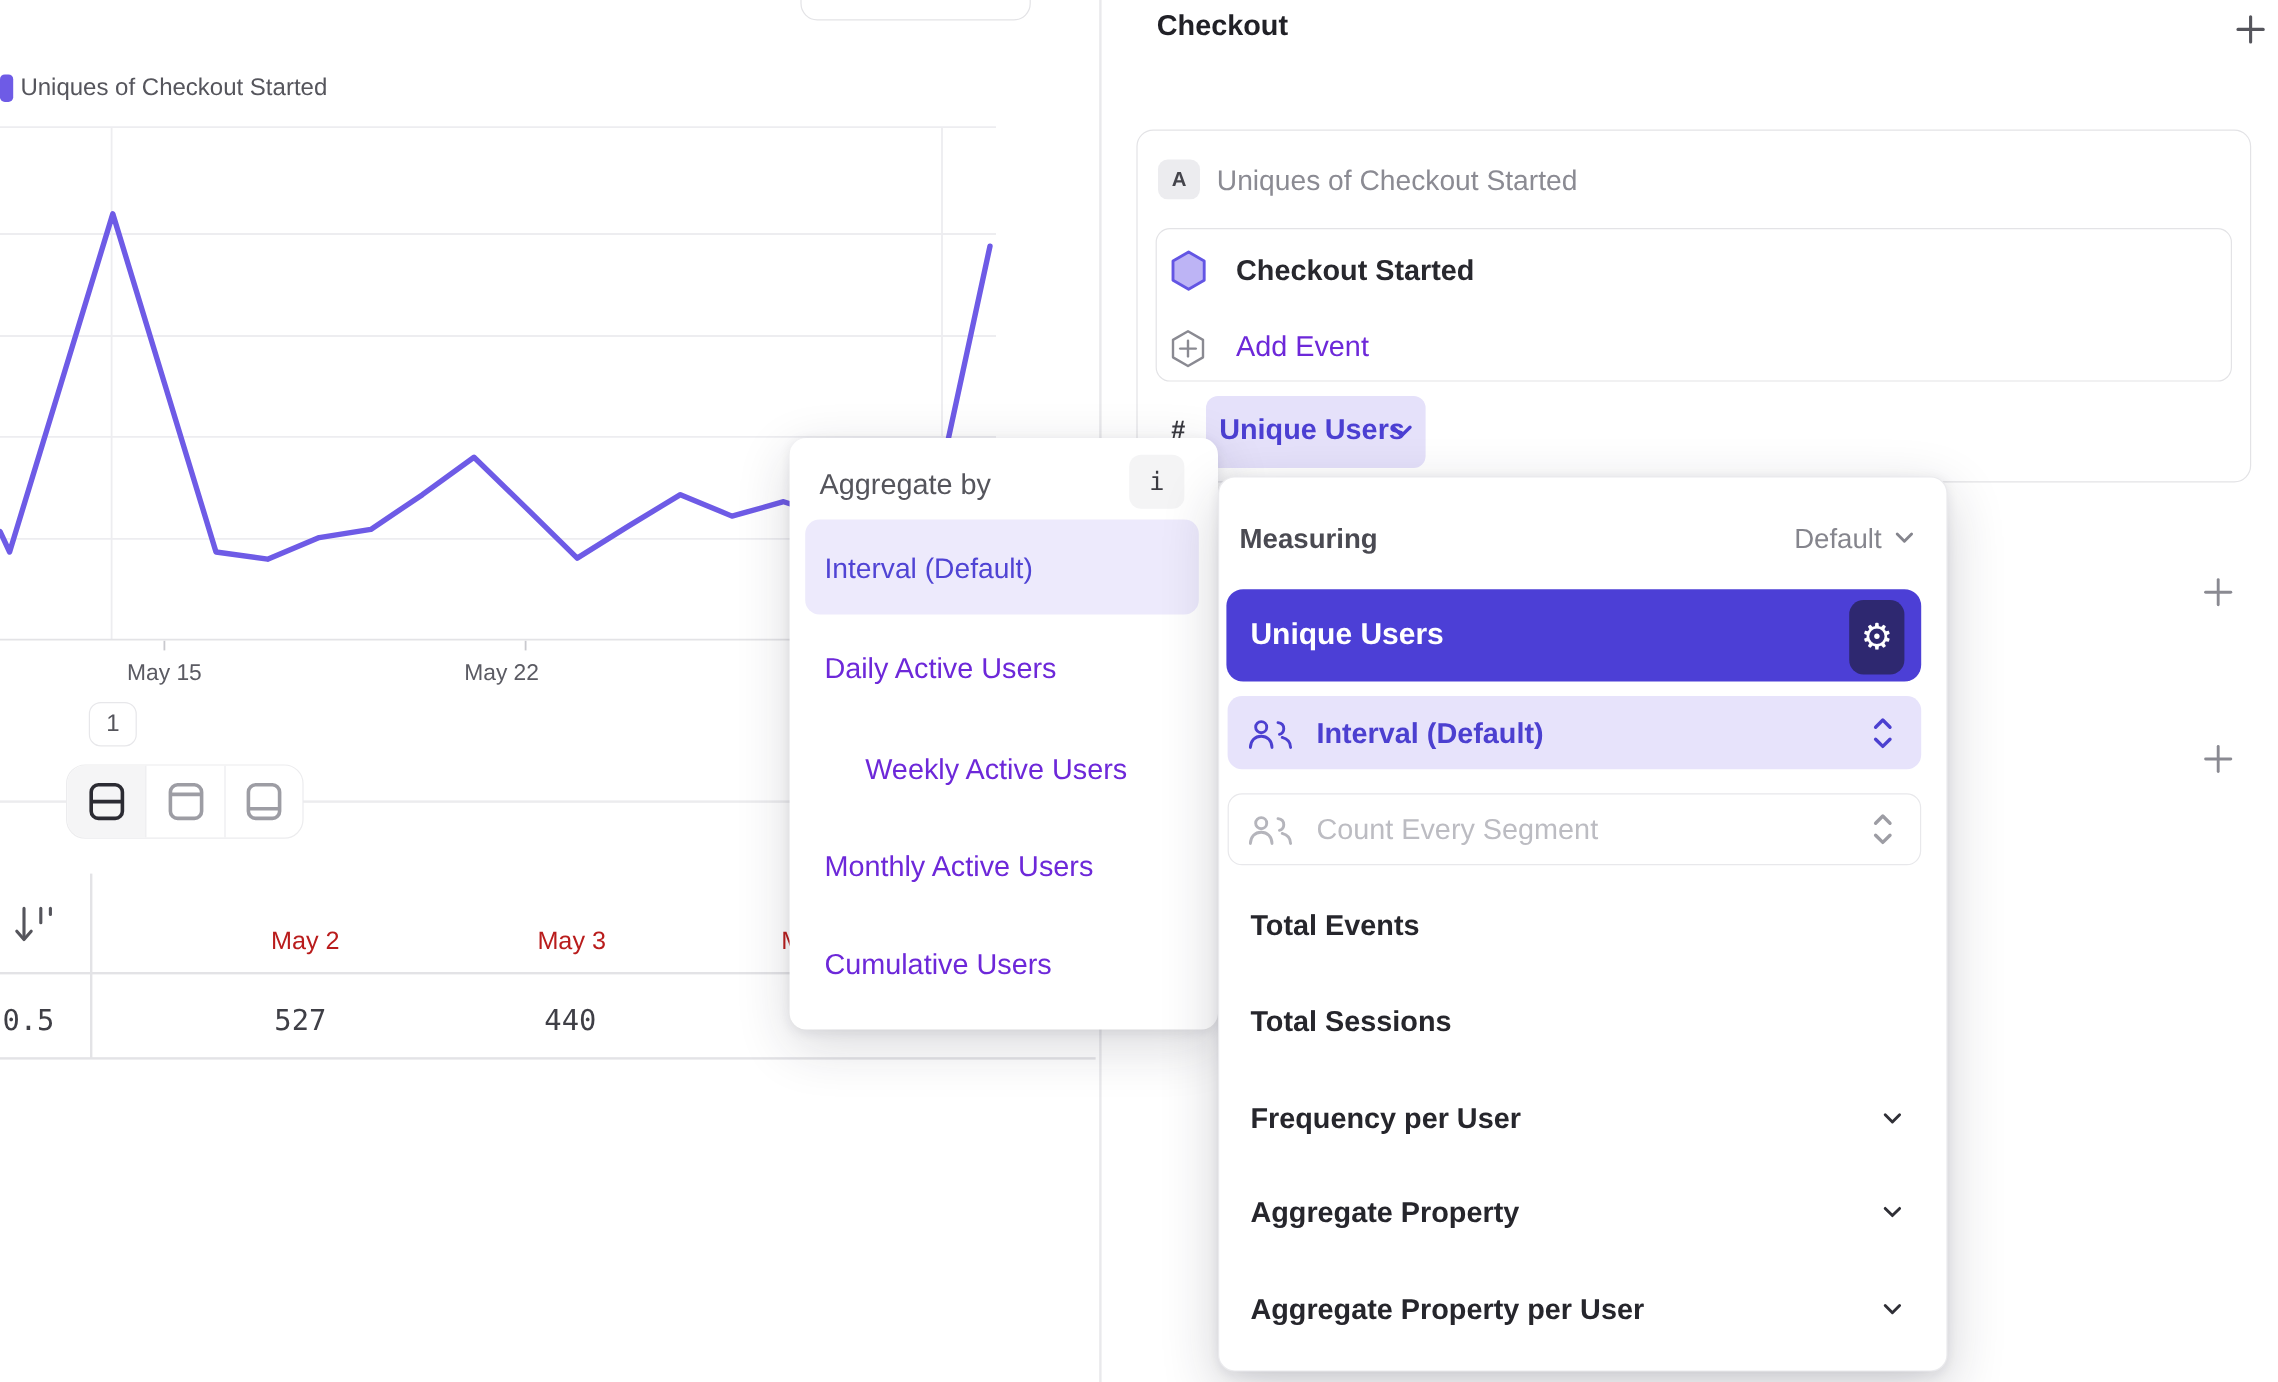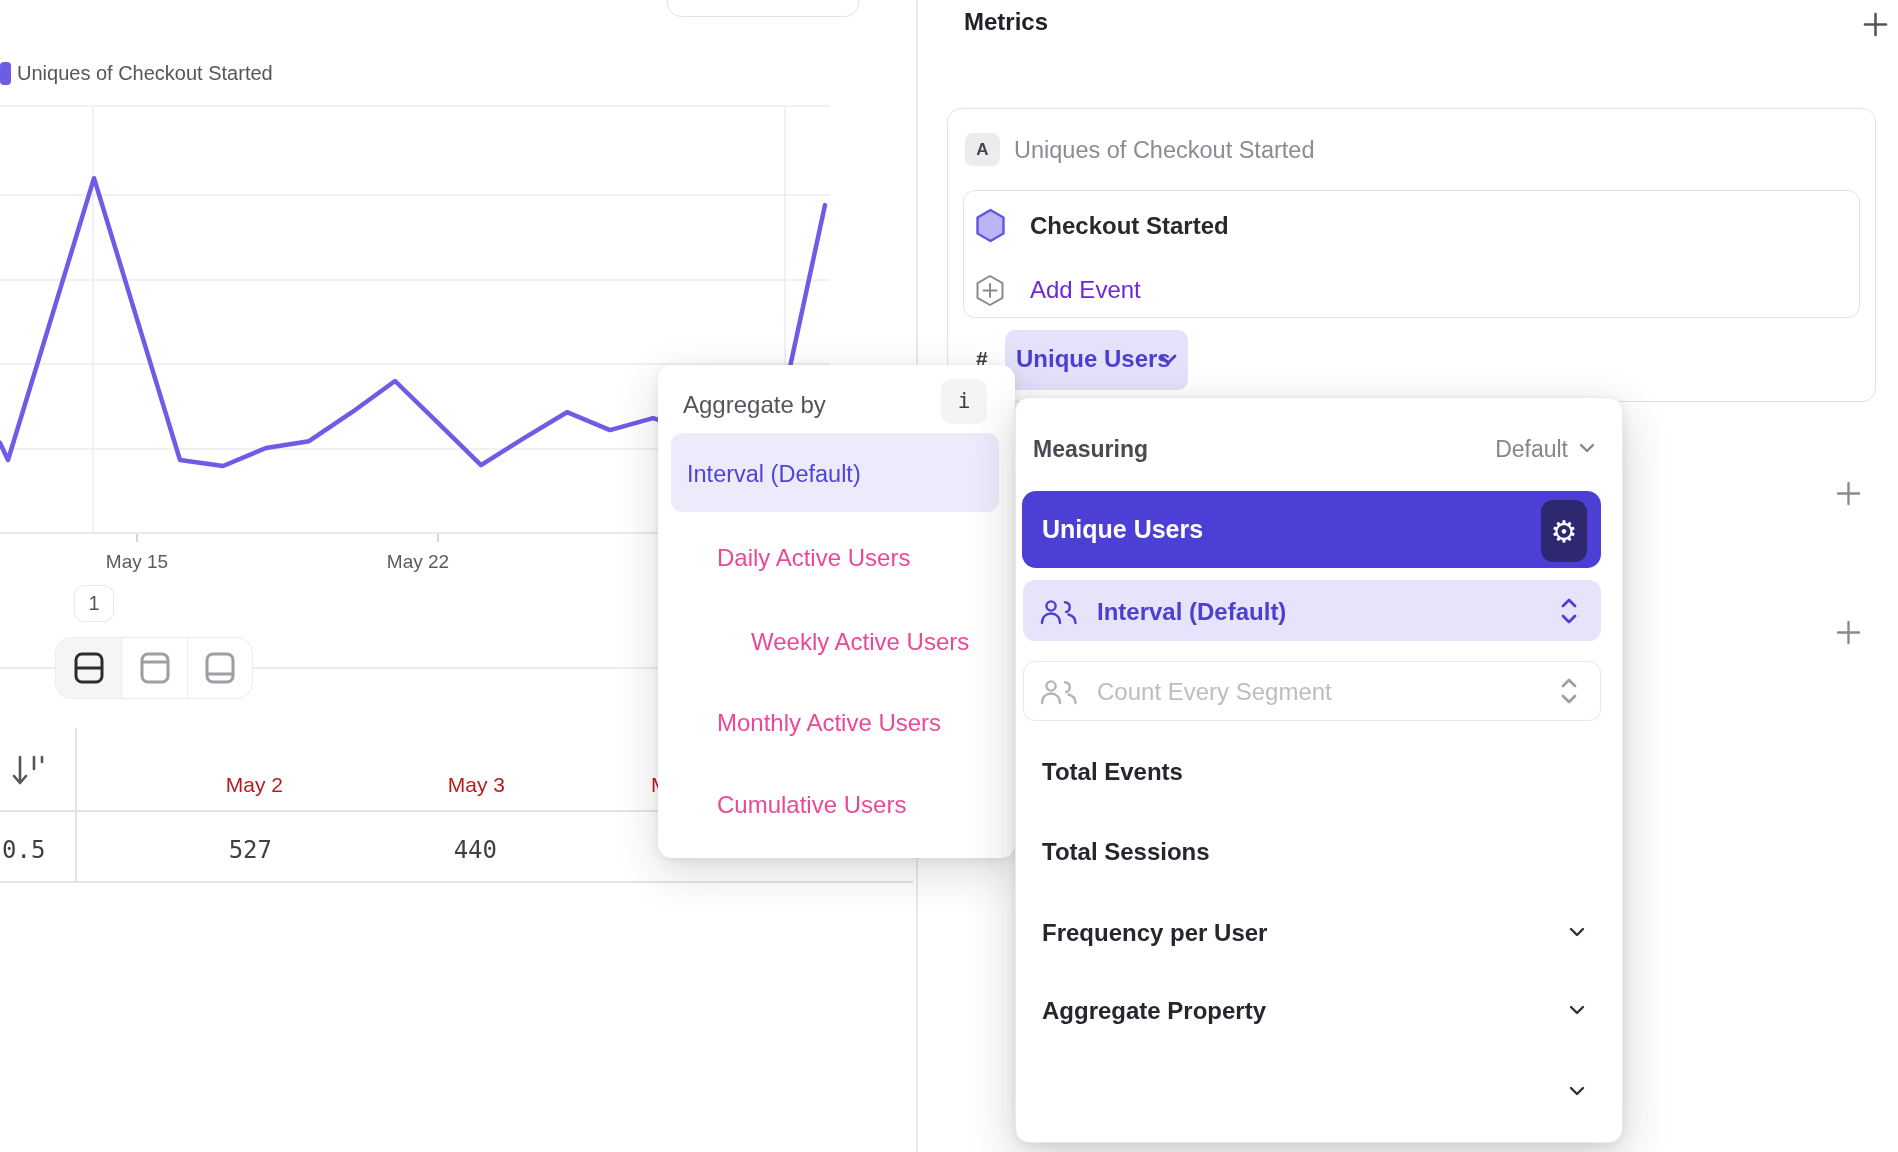--- a/index.html
+++ b/index.html
@@ -71,21 +71,21 @@
   .pill-chev { left:1158px; top:353px; z-index:7; }
 
   
   .agg-popup { left:658px; top:365px; width:357px; height:493px; background:#fff; border-radius:14px; z-index:20;
                box-shadow:0 14px 44px rgba(30,30,50,0.16), 0 2px 10px rgba(30,30,50,0.08); }
   .agg-label { left:683px; top:391px; font-size:24px; color:#55555c; font-weight:500; z-index:21; }
   .agg-info { left:941px; top:379px; width:46px; height:45px; background:#f4f4f5; border-radius:10px; z-index:21;
               text-align:center; line-height:45px; font-family:"DejaVu Sans Mono", monospace; font-size:21px; color:#3b3b42; }
   .agg-sel { left:671px; top:433px; width:328px; height:79px; background:#edeafc; border-radius:12px; z-index:21; }
   .agg-sel-label { left:687px; top:461px; font-size:23.5px; font-weight:500; color:#5044d4; z-index:22; }
-  .agg-item { left:717px; font-size:24px; font-weight:500; color:#ec4899; z-index:22; }
+  .agg-item { left:687px; font-size:24px; font-weight:500; color:#6d28d9; z-index:22; }
   .agg-i0 { top:544px; } .agg-i1 { top:628px;margin-left:34px; } .agg-i2 { top:709px; } .agg-i3 { top:791px; }
 
   
   .meas-card { left:1015px; top:397px; width:608px; height:746px; background:#fff; border:1px solid #eaeaed;
                border-radius:14px; z-index:30;
                box-shadow:0 16px 48px rgba(30,30,50,0.2), 0 2px 10px rgba(30,30,50,0.08); }
   .meas-label { left:1033px; top:436px; font-size:23px; font-weight:600; color:#4a4a52; z-index:31; }
   .adv-label { left:1420px; top:436px; width:148px; text-align:right; font-size:23px; font-weight:500; color:#85858d; z-index:31; }
   .adv-chev { left:1578px; top:442px; z-index:31; }
   .meas-btn { left:1022px; top:491px; width:579px; height:77px; background:#4c3fd6; border-radius:14px; z-index:31; }
@@ -169,21 +169,21 @@
   <div class="abs tbl-head c3">May 4</div>
   <div class="abs tbl-rule-mid"></div>
   <div class="abs tbl-val c0">0.5</div>
   <div class="abs tbl-val c1">527</div>
   <div class="abs tbl-val c2">440</div>
   <div class="abs tbl-rule-bot"></div>
 
   <div class="abs v-divider"></div>
   <div class="abs top-pill"></div>
 
-  <div class="abs metrics-title">Metrics</div>
+  <div class="abs metrics-title">Checkout</div>
   <svg class="abs icon-plus plus-top" width="27" height="27" viewBox="0 0 27 27">
     <line x1="13.5" y1="3" x2="13.5" y2="24" stroke="#55555c" stroke-width="2.6" stroke-linecap="round"></line>
     <line x1="3" y1="13.5" x2="24" y2="13.5" stroke="#55555c" stroke-width="2.6" stroke-linecap="round"></line>
   </svg>
 
   <div class="abs outer-card"></div>
   <div class="abs a-badge">A</div>
   <div class="abs metric-name">Uniques of Checkout Started</div>
 
   <div class="abs inner-card"></div>
@@ -260,20 +260,21 @@
   <div class="abs row-count-label">Count Every Segment</div>
   <svg class="abs updown-2" width="18" height="28" viewBox="0 0 18 28">
     <polyline points="3,9 9,3 15,9" fill="none" stroke="#9d9da4" stroke-width="2.8" stroke-linecap="round" stroke-linejoin="round"></polyline>
     <polyline points="3,19 9,25 15,19" fill="none" stroke="#9d9da4" stroke-width="2.8" stroke-linecap="round" stroke-linejoin="round"></polyline>
   </svg>
 
   <div class="abs meas-item mi0">Total Events</div>
   <div class="abs meas-item mi1">Total Sessions</div>
   <div class="abs meas-item mi2">Frequency per User</div>
   <div class="abs meas-item mi3">Aggregate Property</div>
+  <div class="abs meas-item mi4">Aggregate Property per User</div>
   <svg class="abs mi-chev mc2" width="18" height="12" viewBox="0 0 18 12">
     <polyline points="3,3 9,9 15,3" fill="none" stroke="#2f2f36" stroke-width="2.4" stroke-linecap="round" stroke-linejoin="round"></polyline>
   </svg>
   <svg class="abs mi-chev mc3" width="18" height="12" viewBox="0 0 18 12">
     <polyline points="3,3 9,9 15,3" fill="none" stroke="#2f2f36" stroke-width="2.4" stroke-linecap="round" stroke-linejoin="round"></polyline>
   </svg>
   <svg class="abs mi-chev mc4" width="18" height="12" viewBox="0 0 18 12">
     <polyline points="3,3 9,9 15,3" fill="none" stroke="#2f2f36" stroke-width="2.4" stroke-linecap="round" stroke-linejoin="round"></polyline>
   </svg>
 

